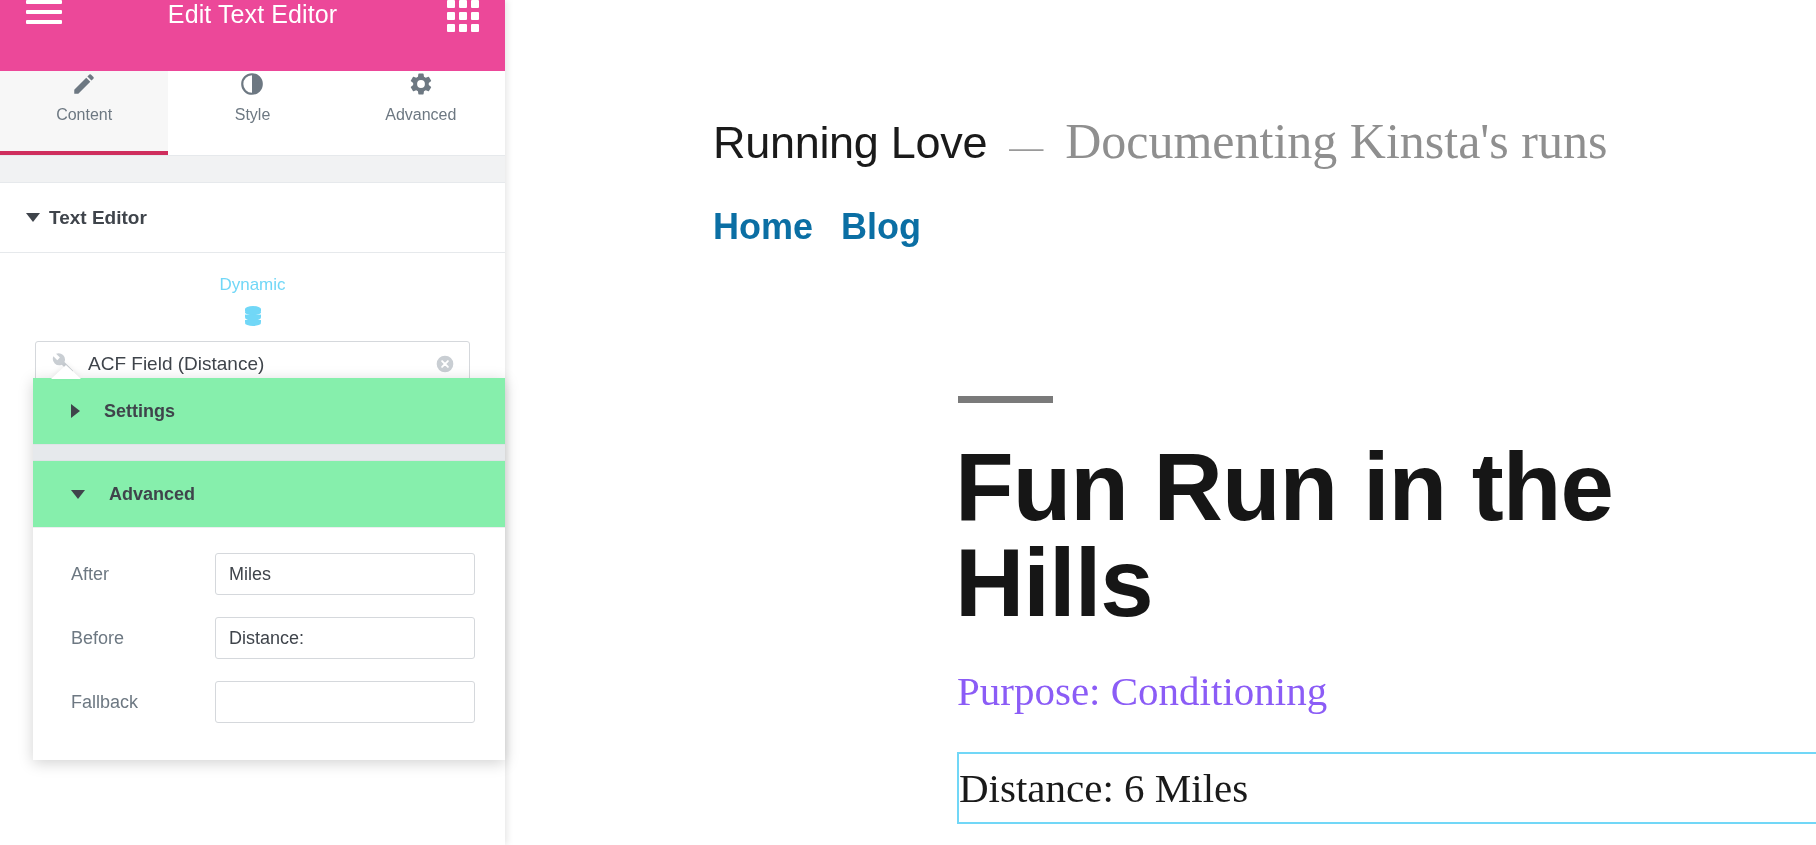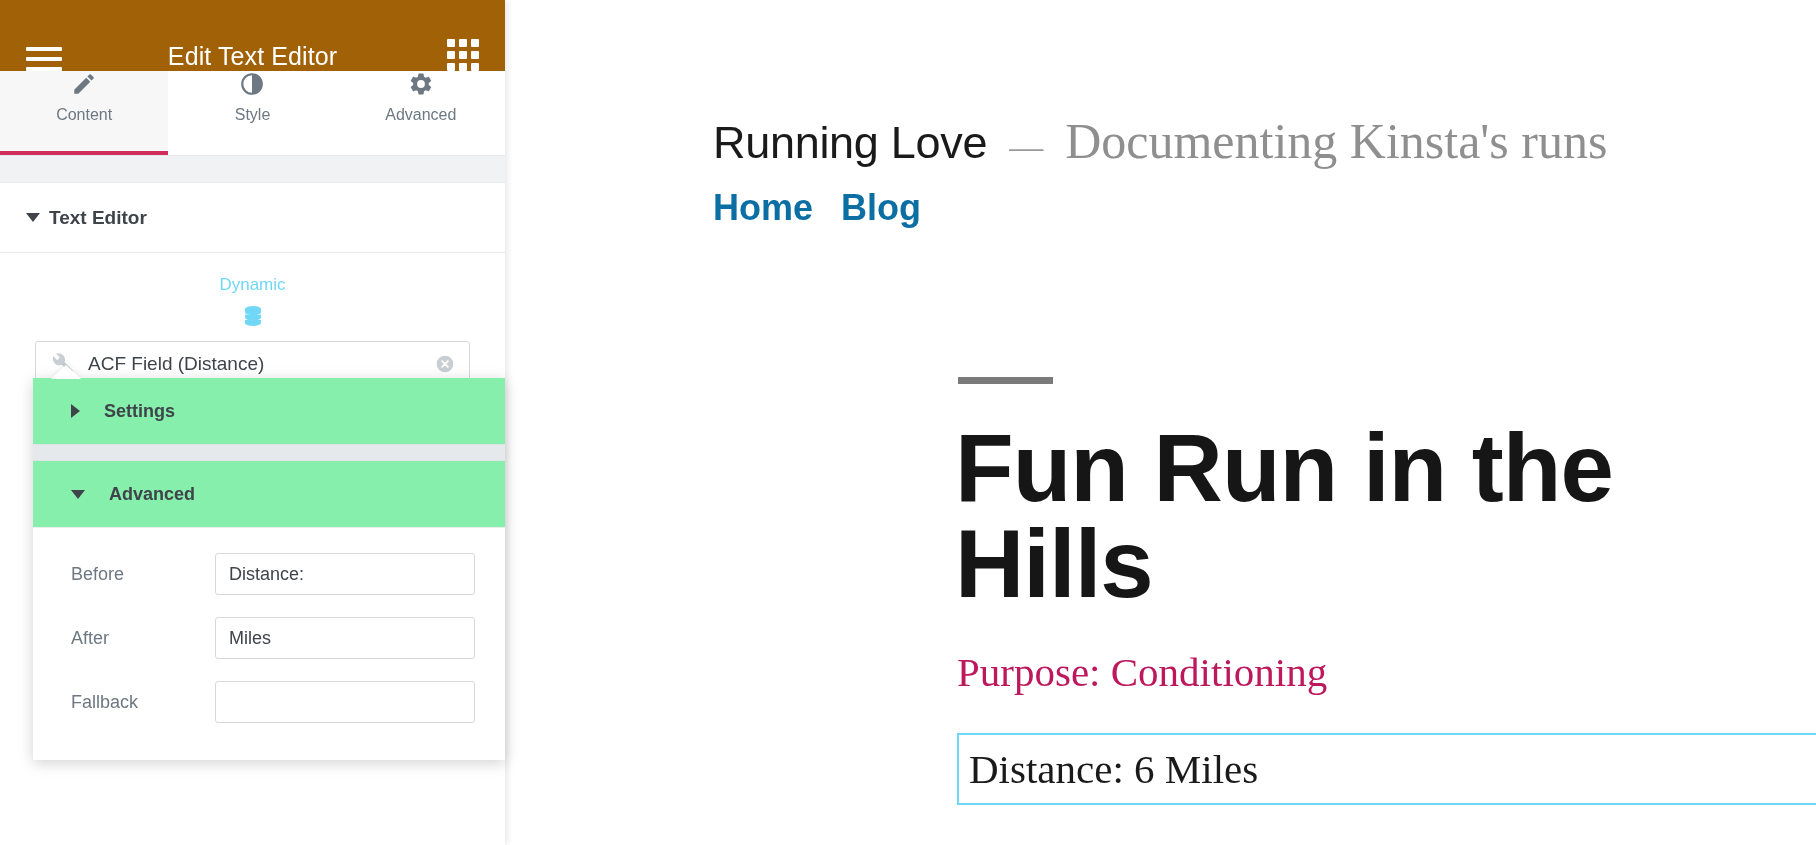--- a/index.html
+++ b/index.html
@@ -15,22 +15,22 @@
   .panel {
     position: absolute; left: 0; top: 0;
     width: 505px; height: 845px;
     background: #ffffff;
     box-shadow: 2px 0 7px rgba(0,0,0,0.10);
     z-index: 20;
   }
 
   .panel-header {
     height: 71px;
-    background: #a16207;
-    display: flex; align-items: flex-end;
+    background: #ec4899;
+    display: flex; align-items: flex-start;
     padding: 0 26px;
     position: relative;
   }
   .hamburger { width: 36px; display: flex; flex-direction: column; gap: 6px; cursor: pointer; }
   .hamburger i { display: block; height: 4px; background: #fff; border-radius: 1px; }
   .panel-title {
     position: absolute; left: 0; right: 0; text-align: center;
     color: #ffffff; font-size: 25px; font-weight: 500;
     letter-spacing: 0.1px; pointer-events: none;
   }
@@ -151,54 +151,53 @@
   .site-title {
     font-family: "Liberation Sans Narrow", "Liberation Sans", sans-serif;
     font-size: 45px; color: #1a1a1a; font-weight: 400;
     letter-spacing: -0.3px;
   }
   .site-dash { font-size: 34px; color: #9a9a9a; font-family: "Liberation Serif", serif; }
   .site-tagline {
     font-family: "Liberation Serif", serif;
     font-size: 50px; color: #8f8f8f; font-weight: 400;
   }
-  .site-nav { display: flex; gap: 28px; margin-top: 17px; }
+  .site-nav { display: flex; gap: 28px; margin-top: 36px; }
   .site-nav a {
     font-family: "Liberation Sans Narrow", "Liberation Sans", sans-serif;
     font-size: 36px; font-weight: bold; color: #0b6fa4;
     text-decoration: none;
   }
 
   .post-area { padding: 0 0 0 0; margin-top: 148px; }
   .post-rule {
     width: 95px; height: 7px; background: #7a7a7a;
     margin-left: 453px;
   }
   .post-title {
     margin: 36px 0 0 450px;
     font-family: "Liberation Sans Narrow", "Liberation Sans", sans-serif;
     font-size: 96px; font-weight: bold; color: #161616;
     letter-spacing: -1px; line-height: 1.0;
   }
   .post-meta {
     margin: 36px 0 0 452px;
     font-family: "Liberation Serif", serif;
-    font-size: 41px; color: #be185d;
+    font-size: 41px; color: #8b5cf6;
   }
   .widget-box {
     margin: 37px 0 0 452px;
     width: 1100px; height: 72px;
     border: 2px solid #71d7f7;
     display: flex; align-items: center;
     position: relative;
   }
   .widget-text {
     font-family: "Liberation Serif", serif;
     font-size: 41px; color: #1a1a1a;
-    padding-left: 10px;
   }
 </style>
 </head>
 <body>
 
 <div id="root">
 
   <div class="panel">
 
     <div class="panel-header">
@@ -296,26 +295,26 @@
         <span class="caret-right"></span>
         <span class="label">Settings</span>
       </div>
       <div class="pop-divider"></div>
       <div class="pop-section">
         <span class="caret-down"></span>
         <span class="label">Advanced</span>
       </div>
       <div class="pop-body">
         <div class="field-row">
+          <span class="field-label">After</span>
+          <input class="field-input" type="text" value="Miles" style="">
+        </div>
+        <div class="field-row">
           <span class="field-label">Before</span>
           <input class="field-input" type="text" value="Distance:" style="">
-        </div>
-        <div class="field-row">
-          <span class="field-label">After</span>
-          <input class="field-input" type="text" value="Miles" style="">
         </div>
         <div class="field-row">
           <span class="field-label">Fallback</span>
           <input class="field-input" type="text" value="" style="">
         </div>
       </div>
     </div>
   </div>
 
   <div class="preview">

